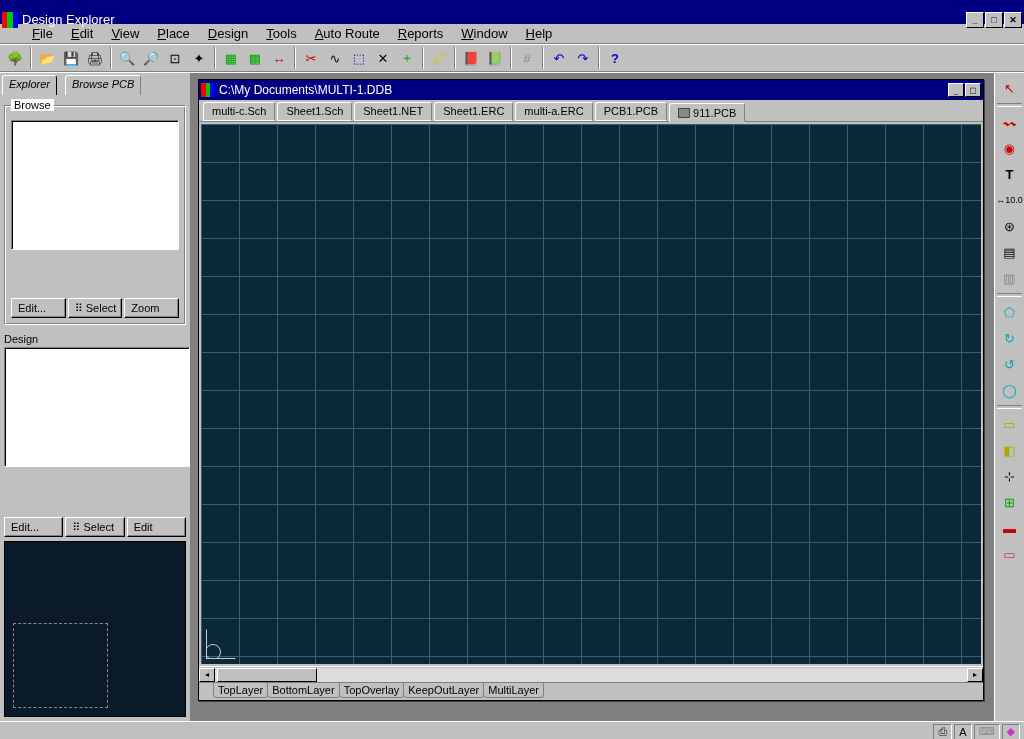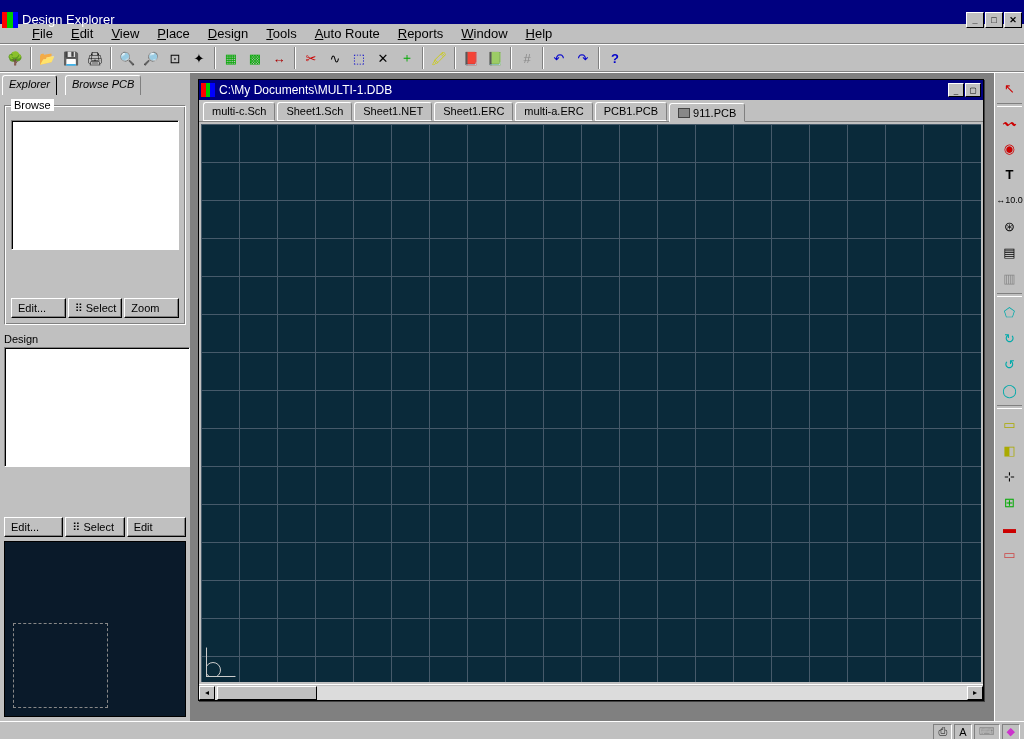--- a/index.html
+++ b/index.html
@@ -413,20 +413,27 @@
       </div>
 
       <div class="hscroll">
         <div class="scroll-btn">◂</div>
         <div class="scroll-track">
           <div class="scroll-thumb"></div>
         </div>
         <div class="scroll-btn">▸</div>
       </div>
 
+      <div class="layer-tabs">
+        <div class="layer-tab">TopLayer</div>
+        <div class="layer-tab">BottomLayer</div>
+        <div class="layer-tab">TopOverlay</div>
+        <div class="layer-tab">KeepOutLayer</div>
+        <div class="layer-tab">MultiLayer</div>
+      </div>
     </div>
   </div>
 
   <div class="right-toolbar">
     <div class="vtool" style="color:#c00">↖</div>
     <div class="vtool sep"></div>
     <div class="vtool" style="color:#c00">〰</div>
     <div class="vtool" style="color:#c00">◉</div>
     <div class="vtool" style="font-weight:bold">T</div>
     <div class="vtool" style="font-size:9px">↔10.0</div>

